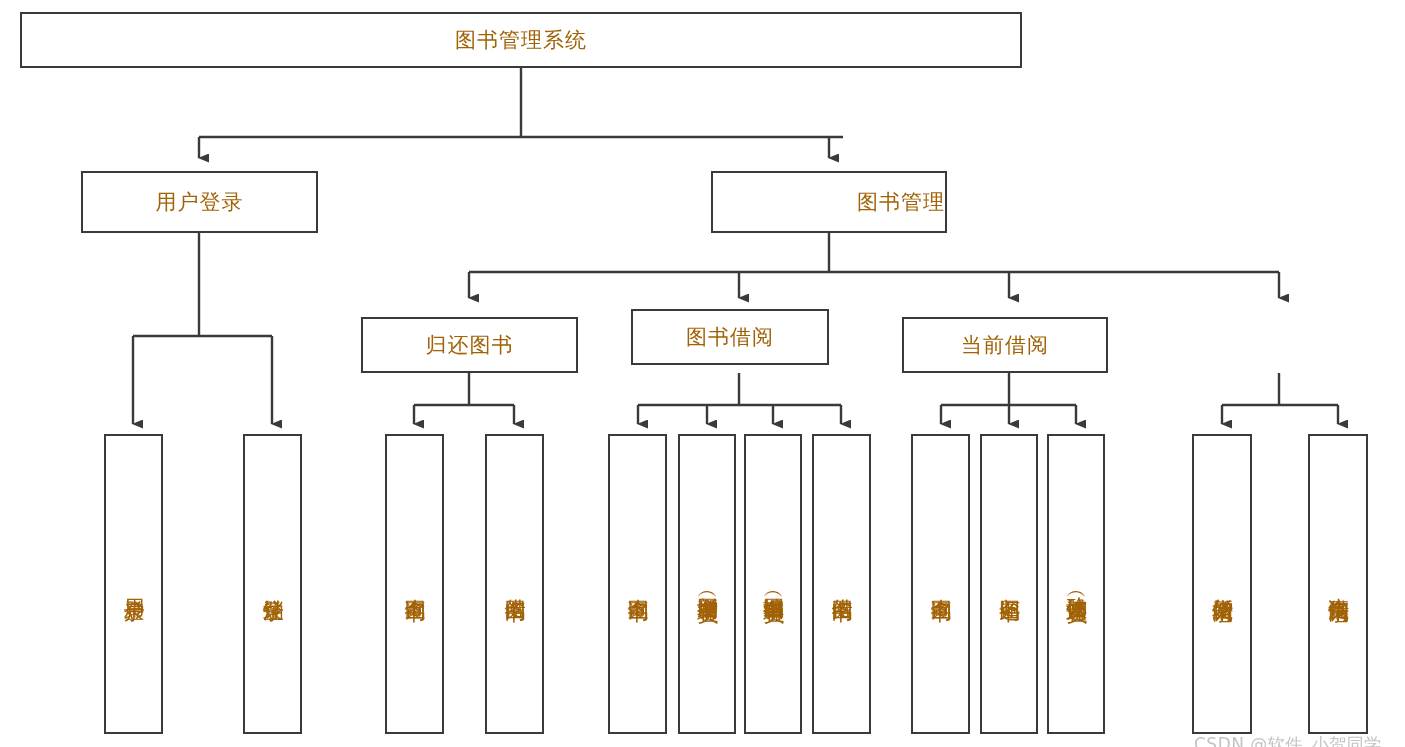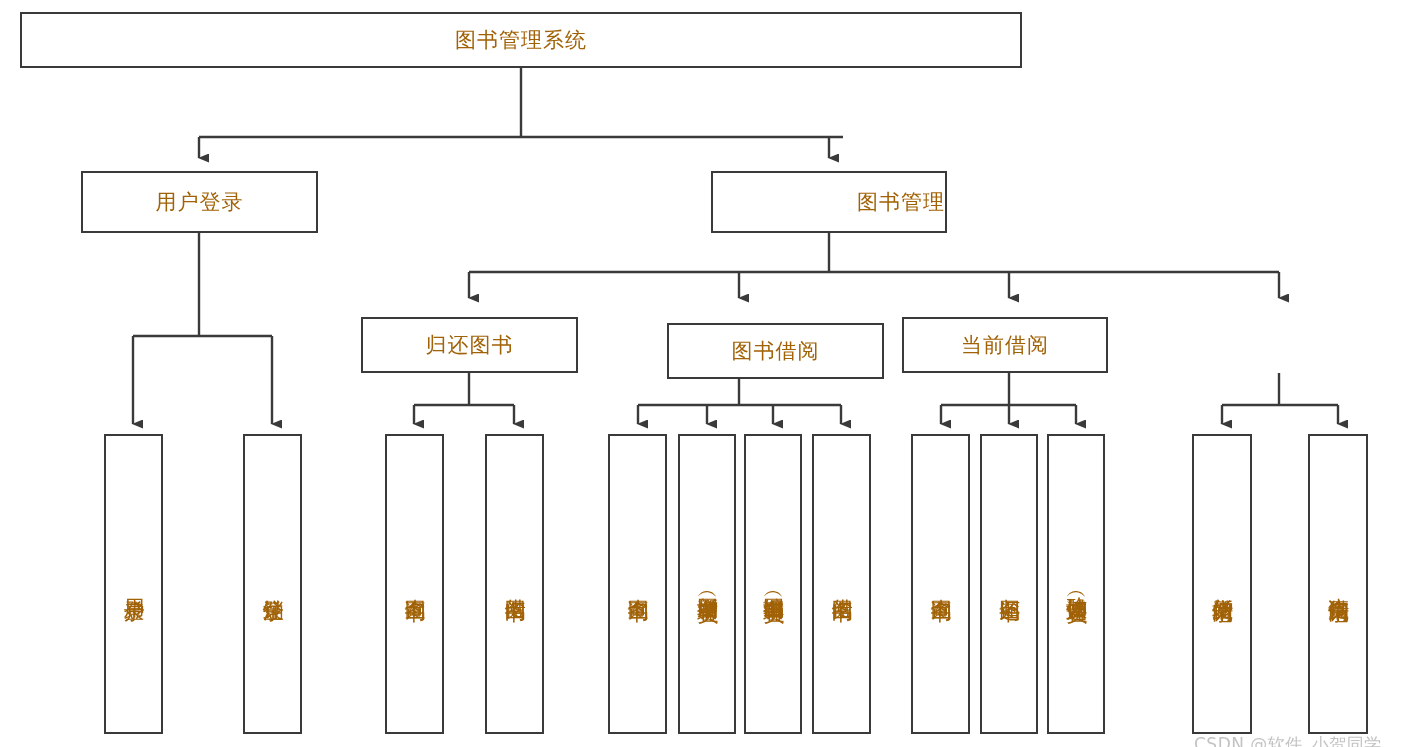--- a/index.html
+++ b/index.html
@@ -129,21 +129,21 @@
   <div class="node horiz" style="left:81px; top:171px; width:237px; height:62px;">
     <span>用户登录</span>
   </div>
   <div class="node horiz" style="left:711px; top:171px; width:236px; height:62px;justify-content:flex-end;">
     <span>图书管理</span>
   </div>
 
   <div class="node horiz" style="left:361px; top:317px; width:217px; height:56px;">
     <span>归还图书</span>
   </div>
-  <div class="node horiz" style="left:631px; top:323px; width:217px; height:56px;margin-left:36px;">
+  <div class="node horiz" style="left:631px; top:309px; width:198px; height:56px;">
     <span>图书借阅</span>
   </div>
   <div class="node horiz" style="left:902px; top:317px; width:206px; height:56px;">
     <span>当前借阅</span>
   </div>
 
   <div class="node vert" style="left:104px; top:434px; width:59px; height:300px;">
     <span>用户登录</span>
   </div>
   <div class="node vert" style="left:243px; top:434px; width:59px; height:300px;">

